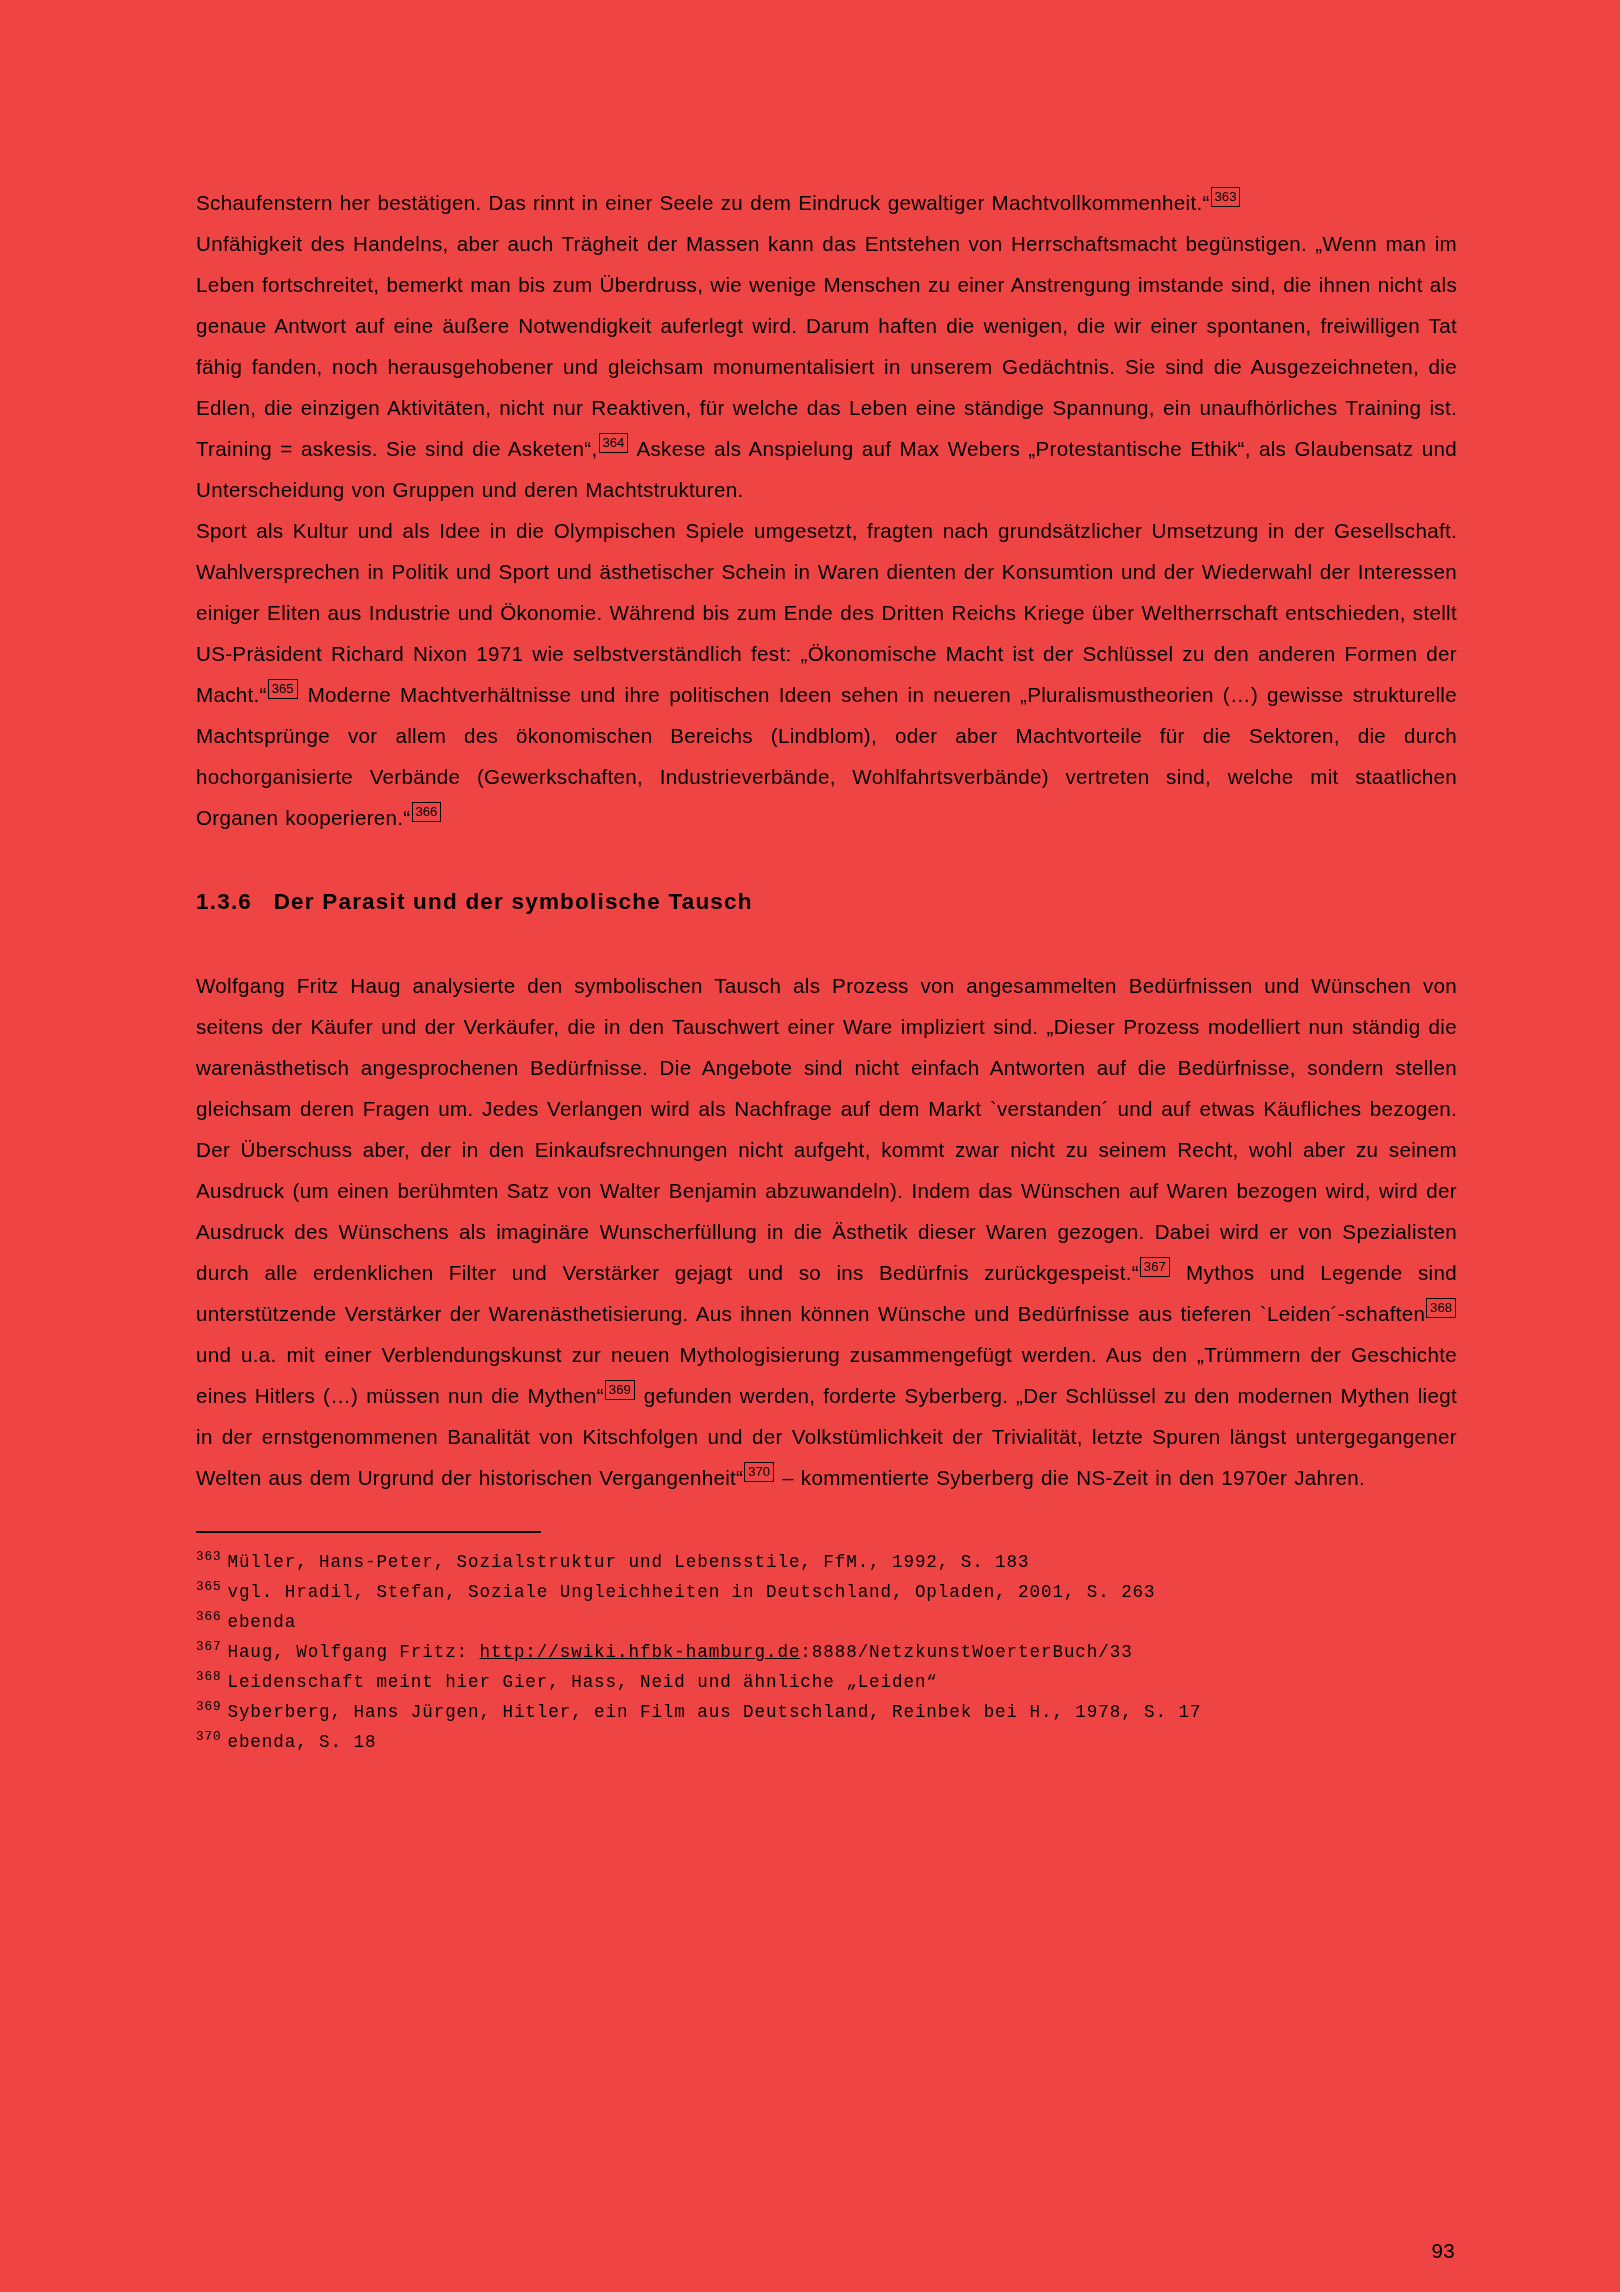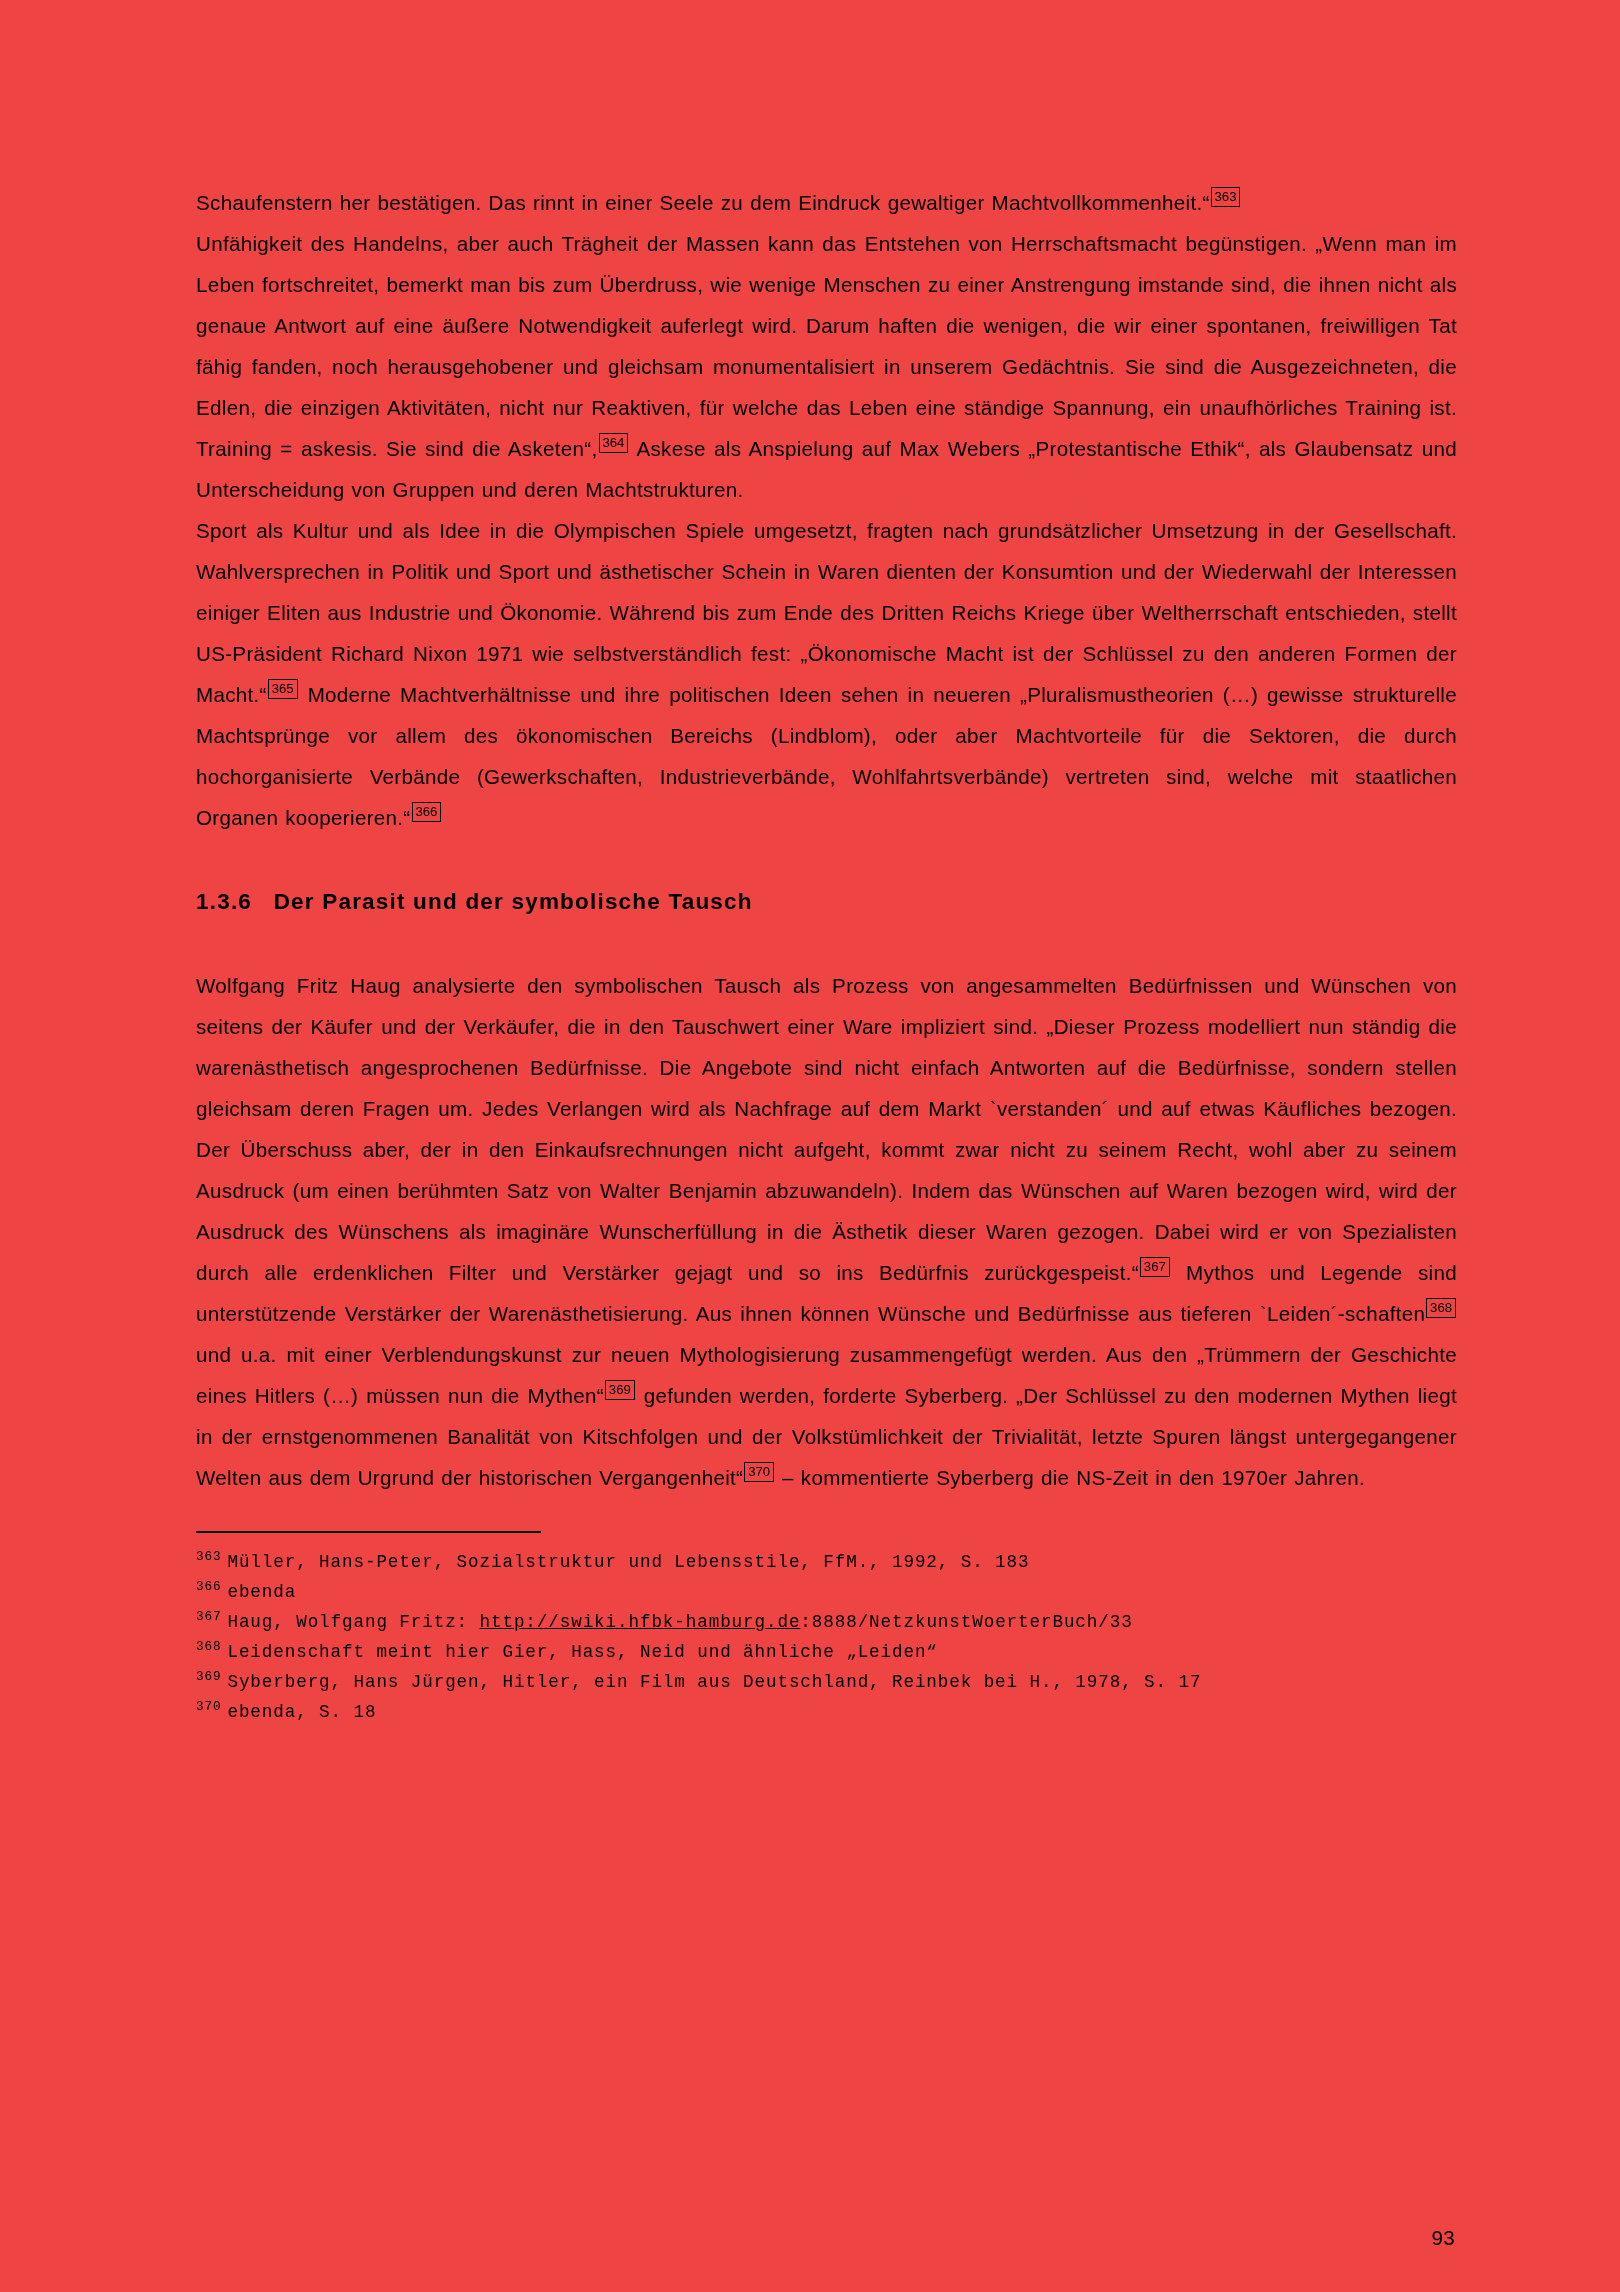--- a/index.html
+++ b/index.html
@@ -63,39 +63,40 @@
     margin-right: 5.9px;
   }
   .fn-link {
     color: #000;
     text-decoration: underline;
     cursor: pointer;
   }
   .page-number {
     position: absolute;
     right: 165px;
-    bottom: 43px;
+    bottom: 30px;
     font-size: 20.6px;
     letter-spacing: 0.3px;
   }
 </style>
 </head>
 <body>
 
 <div class="page">
   <div class="doc-body">
       <p class="para">Schaufenstern her bestätigen. Das rinnt in einer Seele zu dem Eindruck gewaltiger Machtvollkommenheit.“<span class="fnm">363</span></p>
       <p class="para">Unfähigkeit des Handelns, aber auch Trägheit der Massen kann das Entstehen von Herrschaftsmacht begünstigen. „Wenn man im Leben fortschreitet, bemerkt man bis zum Überdruss, wie wenige Menschen zu einer Anstrengung imstande sind, die ihnen nicht als genaue Antwort auf eine äußere Notwendigkeit auferlegt wird. Darum haften die wenigen, die wir einer spontanen, freiwilligen Tat fähig fanden, noch herausgehobener und gleichsam monumentalisiert in unserem Gedächtnis. Sie sind die Ausgezeichneten, die Edlen, die einzigen Aktivitäten, nicht nur Reaktiven, für welche das Leben eine ständige Spannung, ein unaufhörliches Training ist. Training = askesis. Sie sind die Asketen“,<span class="fnm">364</span> Askese als Anspielung auf Max Webers „Protestantische Ethik“, als Glaubensatz und Unterscheidung von Gruppen und deren Machtstrukturen.</p>
       <p class="para">Sport als Kultur und als Idee in die Olympischen Spiele umgesetzt, fragten nach grundsätzlicher Umsetzung in der Gesellschaft. Wahlversprechen in Politik und Sport und ästhetischer Schein in Waren dienten der Konsumtion und der Wiederwahl der Interessen einiger Eliten aus Industrie und Ökonomie. Während bis zum Ende des Dritten Reichs Kriege über Weltherrschaft entschieden, stellt US-Präsident Richard Nixon 1971 wie selbstverständlich fest: „Ökonomische Macht ist der Schlüssel zu den anderen Formen der Macht.“<span class="fnm">365</span> Moderne Machtverhältnisse und ihre politischen Ideen sehen in neueren „Pluralismustheorien (…) gewisse strukturelle Machtsprünge vor allem des ökonomischen Bereichs (Lindblom), oder aber Machtvorteile für die Sektoren, die durch hochorganisierte Verbände (Gewerkschaften, Industrieverbände, Wohlfahrtsverbände) vertreten sind, welche mit staatlichen Organen kooperieren.“<span class="fnm">366</span></p>
       <h2 class="heading"><span class="hnum">1.3.6</span><span>Der Parasit und der symbolische Tausch</span></h2>
       <p class="para">Wolfgang Fritz Haug analysierte den symbolischen Tausch als Prozess von angesammelten Bedürfnissen und Wünschen von seitens der Käufer und der Verkäufer, die in den Tauschwert einer Ware impliziert sind. „Dieser Prozess modelliert nun ständig die warenästhetisch angesprochenen Bedürfnisse. Die Angebote sind nicht einfach Antworten auf die Bedürfnisse, sondern stellen gleichsam deren Fragen um. Jedes Verlangen wird als Nachfrage auf dem Markt `verstanden´ und auf etwas Käufliches bezogen. Der Überschuss aber, der in den Einkaufsrechnungen nicht aufgeht, kommt zwar nicht zu seinem Recht, wohl aber zu seinem Ausdruck (um einen berühmten Satz von Walter Benjamin abzuwandeln). Indem das Wünschen auf Waren bezogen wird, wird der Ausdruck des Wünschens als imaginäre Wunscherfüllung in die Ästhetik dieser Waren gezogen. Dabei wird er von Spezialisten durch alle erdenklichen Filter und Verstärker gejagt und so ins Bedürfnis zurückgespeist.“<span class="fnm">367</span> Mythos und Legende sind unterstützende Verstärker der Warenästhetisierung. Aus ihnen können Wünsche und Bedürfnisse aus tieferen `Leiden´-schaften<span class="fnm">368</span> und u.a. mit einer Verblendungskunst zur neuen Mythologisierung zusammengefügt werden. Aus den „Trümmern der Geschichte eines Hitlers (…) müssen nun die Mythen“<span class="fnm">369</span> gefunden werden, forderte Syberberg. „Der Schlüssel zu den modernen Mythen liegt in der ernstgenommenen Banalität von Kitschfolgen und der Volkstümlichkeit der Trivialität, letzte Spuren längst untergegangener Welten aus dem Urgrund der historischen Vergangenheit“<span class="fnm">370</span> – kommentierte Syberberg die NS-Zeit in den 1970er Jahren.</p>
     </div>
   <div class="footnote-sep"></div>
   <div>
       <div class="fn"><sup class="fn-num">363</sup>Müller, Hans-Peter, Sozialstruktur und Lebensstile, FfM., 1992, S. 183</div>
+      <div class="fn"><sup class="fn-num">365</sup>vgl. Hradil, Stefan, Soziale Ungleichheiten in Deutschland, Opladen, 2001, S. 263</div>
       <div class="fn"><sup class="fn-num">366</sup>ebenda</div>
       <div class="fn"><sup class="fn-num">367</sup>Haug, Wolfgang Fritz: <a class="fn-link">http://swiki.hfbk-hamburg.de</a>:8888/NetzkunstWoerterBuch/33</div>
       <div class="fn"><sup class="fn-num">368</sup>Leidenschaft meint hier Gier, Hass, Neid und ähnliche „Leiden“</div>
       <div class="fn"><sup class="fn-num">369</sup>Syberberg, Hans Jürgen, Hitler, ein Film aus Deutschland, Reinbek bei H., 1978, S. 17</div>
       <div class="fn"><sup class="fn-num">370</sup>ebenda, S. 18</div>
     </div>
   <div class="page-number">93</div>
 </div>
 
 

